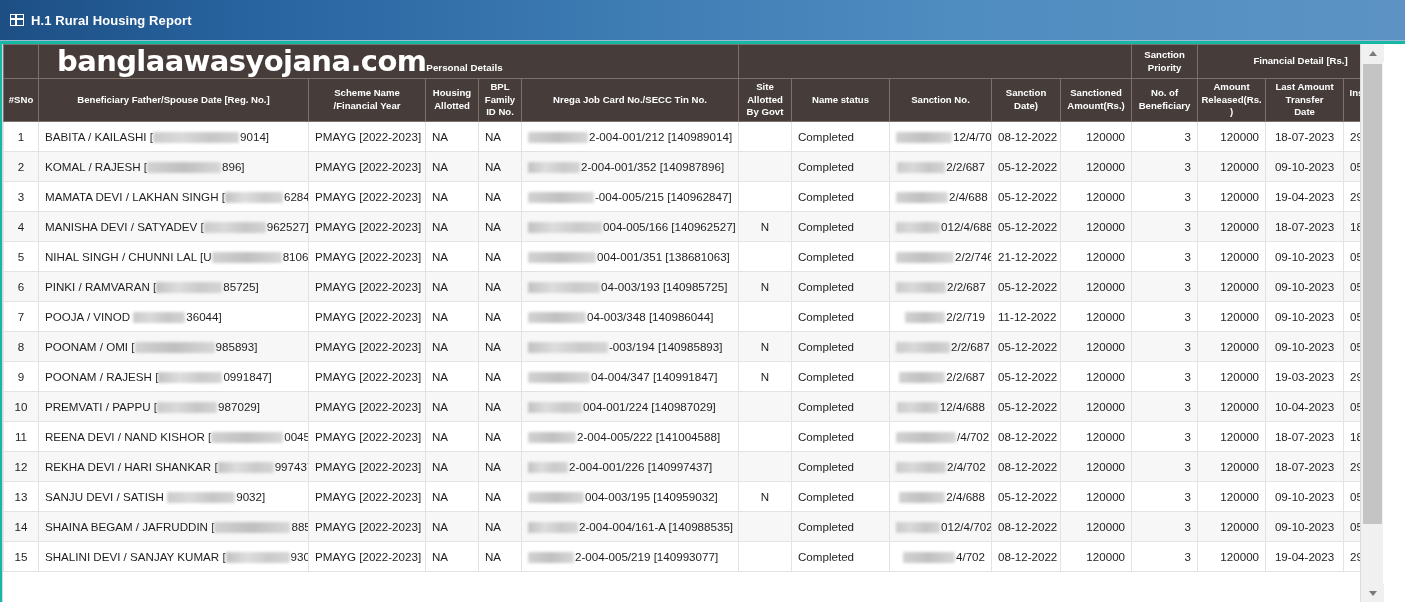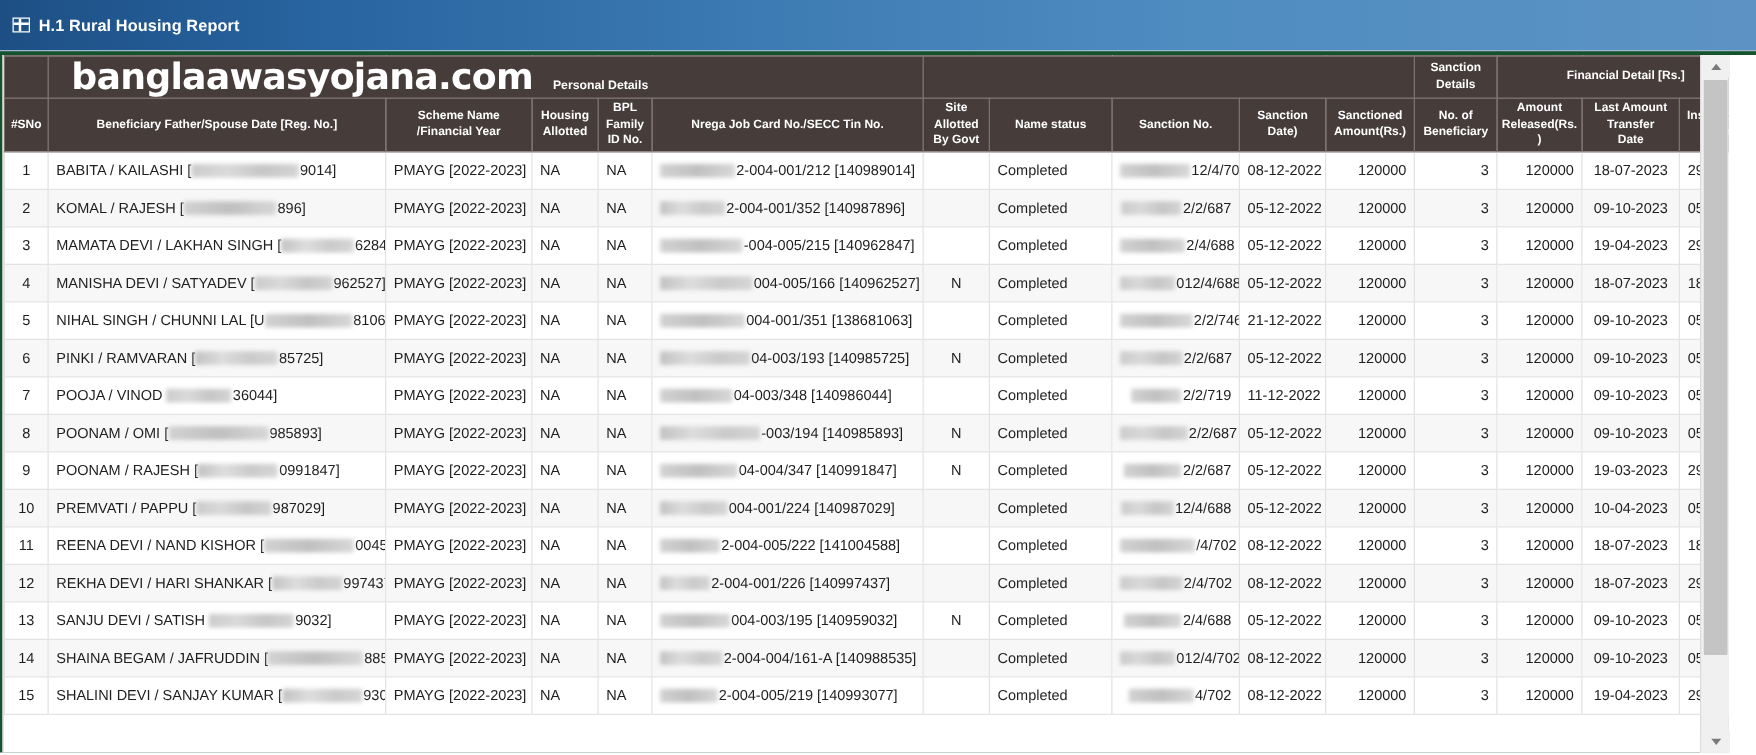--- a/index.html
+++ b/index.html
@@ -6,21 +6,21 @@
   html, body {
     margin: 0; padding: 0;
     width: 1405px; height: 604px;
     background: #ffffff;
     font-family: "Liberation Sans", sans-serif;
     overflow: hidden;
   }
   #app {
     position: relative;
     width: 1405px; height: 604px;
-    background: #14532d;
+    background: #14b8a6;
     overflow: hidden;
   }
 
   
   #titlebar {
     position: absolute; left: 0; top: 0;
     width: 1405px; height: 41px;
     background: linear-gradient(to right, #1d4f84 0%, #2864a0 18%, #3e7cb4 45%, #4f8cc0 68%, #5c93c4 100%);
     border-bottom: 1px solid #9fb8cf;
     display: flex; align-items: center;
@@ -78,21 +78,21 @@
     padding: 2px 3px;
     text-align: center;
     vertical-align: middle;
     word-wrap: break-word;
   }
   th.brandcell {
     text-align: left !important;
     padding-left: 18px !important;
     vertical-align: middle;
   }
-  .brand-row { display: flex; align-items: baseline; gap: 16px; }
+  .brand-row { display: flex; align-items: baseline; }
   .brand-logo {
     font-size: 29px;
     font-weight: bold;
     color: #ffffff;
     letter-spacing: -0.6px;
     font-family: "DejaVu Sans", sans-serif;
     line-height: 1;
   }
   .brand-sub {
     font-size: 9.8px;
@@ -212,21 +212,21 @@
           <th class="blank-top"></th>
           <th class="brandcell" colspan="5">
             <span class="brand-row">
               <span class="brand-logo">banglaawasyojana.com</span>
               <span class="brand-sub">Personal Details</span>
             </span>
           </th>
           <th class="blank-top" colspan="5"></th>
           <th class="grp">
             <span>Sanction</span><br>
-            <span>Details</span>
+            <span>Priority</span>
           </th>
           <th class="grp" colspan="3">Financial Detail [Rs.]</th>
         </tr>
 
         <tr>
           <th>#SNo</th>
           <th>Beneficiary Father/Spouse Date [Reg. No.]</th>
           <th>
             <span>Scheme Name</span><br>
             <span>/Financial Year</span>

